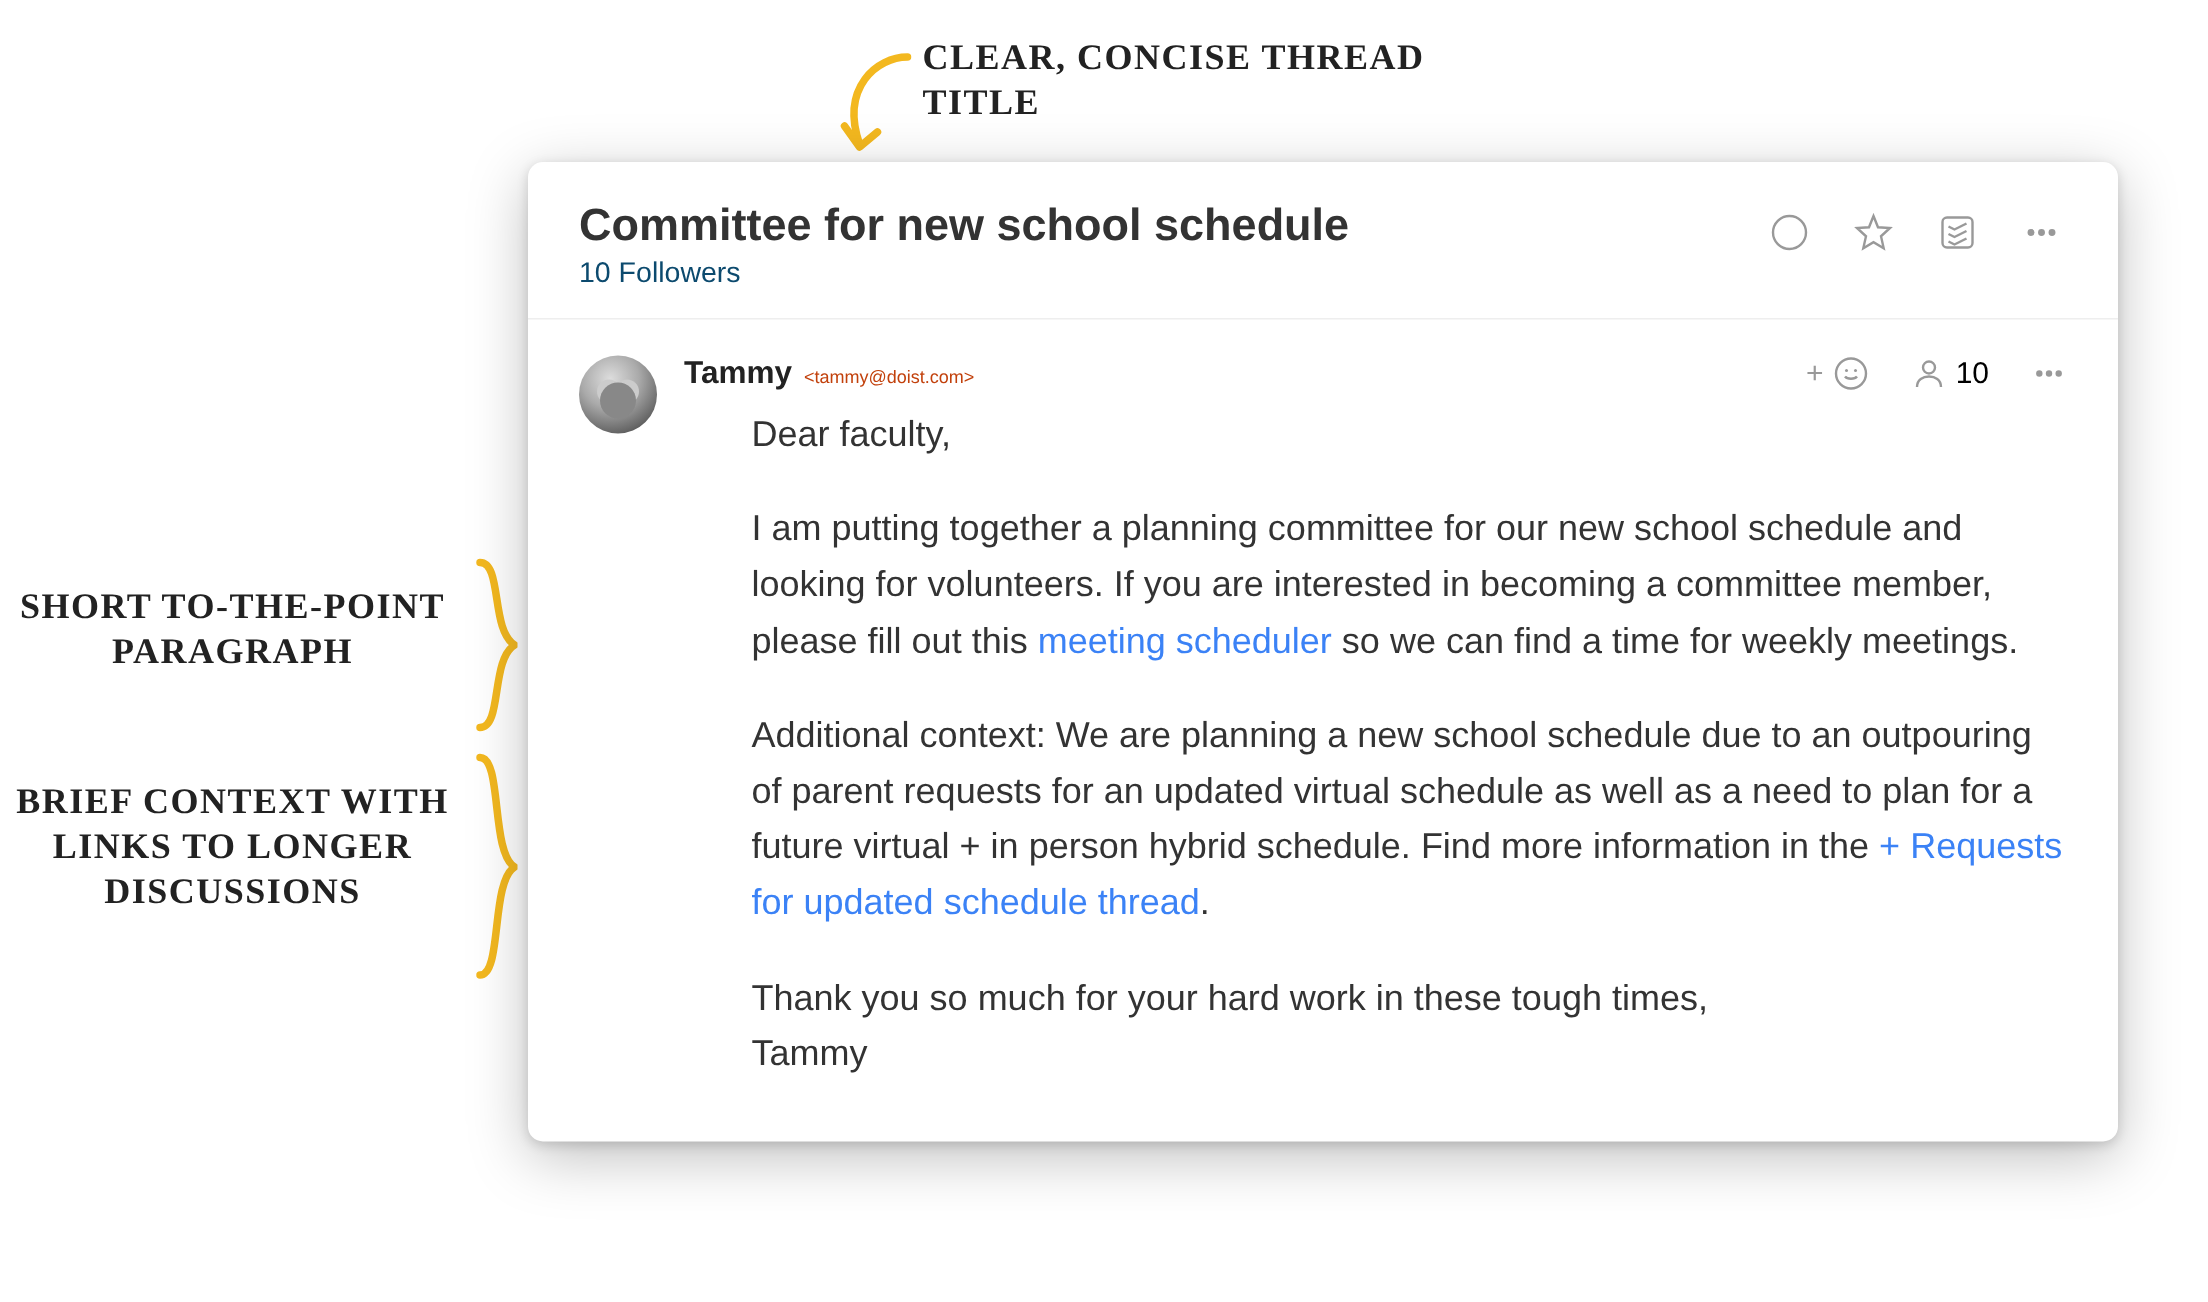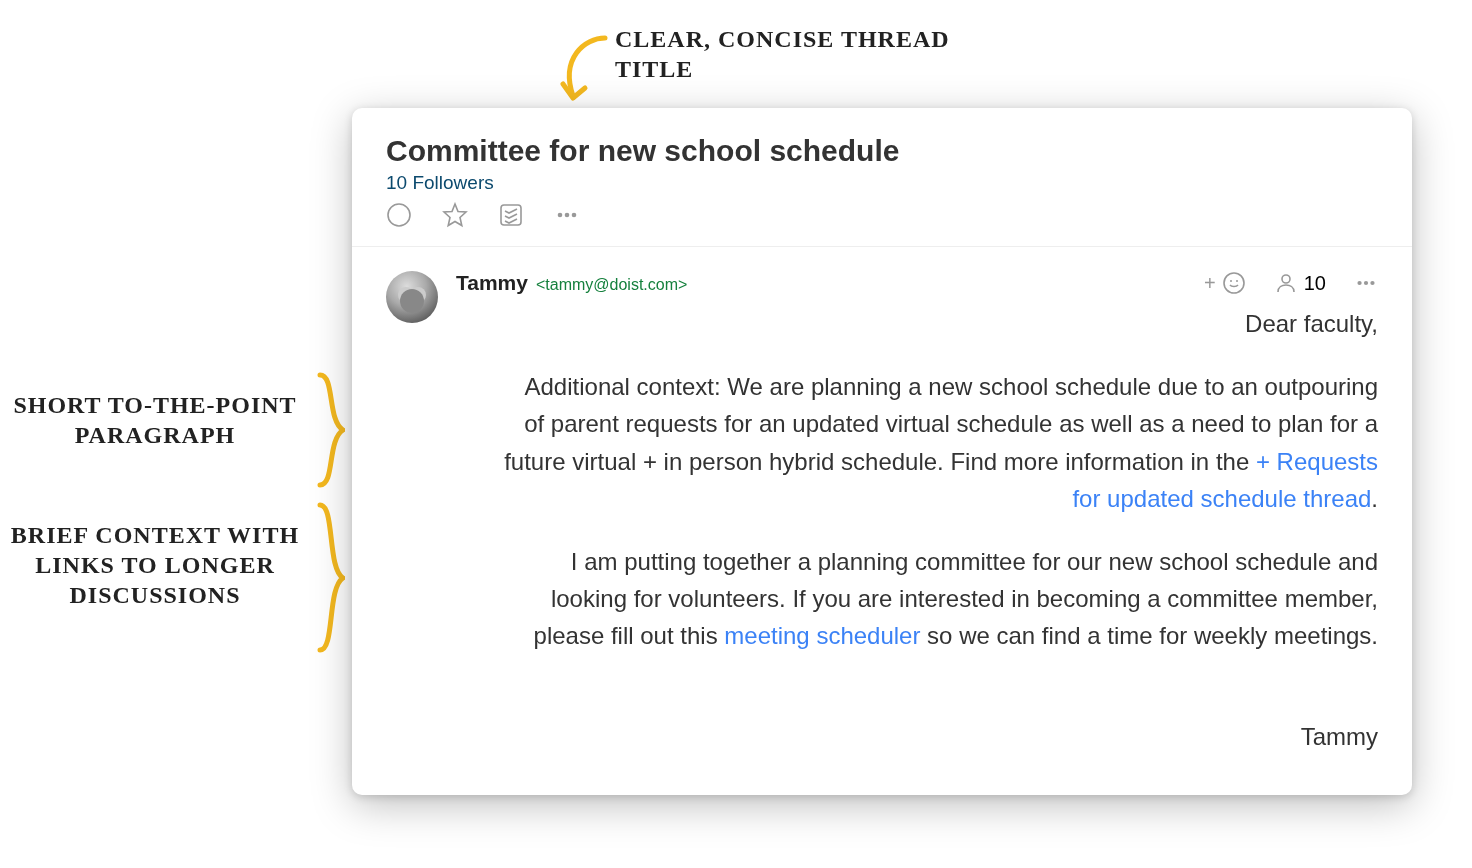--- a/index.html
+++ b/index.html
@@ -57,21 +57,20 @@
     border-radius: 10px;
     box-shadow: 0 10px 40px rgba(0,0,0,0.25), 0 2px 8px rgba(0,0,0,0.15);
     overflow: hidden;
   }
   .card-header {
     padding: 26px 34px 18px 34px;
     border-bottom: 1px solid #eee;
     display: flex;
     align-items: flex-start;
     justify-content: space-between;
-    flex-direction: column;
   }
   .title-block { flex: 1; }
   .thread-title {
     font-size: 30px;
     font-weight: 700;
     color: #333;
     margin-bottom: 4px;
   }
   .followers {
     font-size: 19px;
@@ -113,29 +112,29 @@
   }
   .avatar::after {
     content: "";
     position: absolute;
     left: 14px; top: 18px;
     width: 24px; height: 24px;
     background: #888;
     border-radius: 50%;
     box-shadow: -6px -6px 0 -4px #ccc, 6px -6px 0 -4px #ccc;
   }
-  .msg-col { flex: 1; text-align: right; }
+  .msg-col { flex: 1; }
   .msg-header {
     display: flex;
     justify-content: space-between;
     align-items: center;
   }
   .author-line { display: flex; align-items: baseline; gap: 8px; }
   .author-name { font-weight: 700; font-size: 21px; color: #222; }
-  .author-email { font-size: 16px; color: #15803d; }
+  .author-email { font-size: 12px; color: #c2410c; }
   .msg-actions { display: flex; align-items: center; gap: 28px; color: #999; }
   .msg-actions .grp { display: flex; align-items: center; gap: 6px; cursor: pointer; }
   .msg-actions svg { width: 24px; height: 24px; stroke: #999; fill: none; stroke-width: 1.6; }
   .count { font-size: 20px; color: #000000; }
   .msg-body { margin-top: 10px; font-size: 24px; line-height: 1.55; color: #333; margin-left: 45px; }
   .msg-body p { margin-bottom: 26px; }
   .msg-body p:last-child { margin-bottom: 0; }
   .link { color: #3b82f6; text-decoration: none; cursor: pointer; }
   .plus-emoji { display:flex; align-items:center; gap:2px; }
 </style>
@@ -225,27 +224,27 @@
                   <circle cx="13" cy="13" r="2.3" fill="#999" stroke="none"></circle>
                   <circle cx="20" cy="13" r="2.3" fill="#999" stroke="none"></circle>
                 </svg>
             </div>
           </div>
         </div>
 
         <div class="msg-body">
           <p style="margin-bottom:26px;">Dear faculty,</p>
           <p>
+            <span>I am putting together a planning committee for our new school schedule and looking for volunteers. If you are interested in becoming a committee member, please fill out this </span><a class="link">meeting scheduler</a><span> so we can find a time for weekly meetings.</span>
+          </p>
+          <p>
             <span>Additional context: We are planning a new school schedule due to an outpouring of parent requests for an updated virtual schedule as well as a need to plan for a future virtual + in person hybrid schedule. Find more information in the </span><a class="link">+ Requests for updated schedule thread</a><span>.</span>
           </p>
           <p>
-            <span>I am putting together a planning committee for our new school schedule and looking for volunteers. If you are interested in becoming a committee member, please fill out this </span><a class="link">meeting scheduler</a><span> so we can find a time for weekly meetings.</span>
-          </p>
-          <p>
-            <br>
+            <span>Thank you so much for your hard work in these tough times,</span><br>
             <span>Tammy</span>
           </p>
         </div>
       </div>
     </div>
   </div>
 
 </div>
 
 </body></html>

